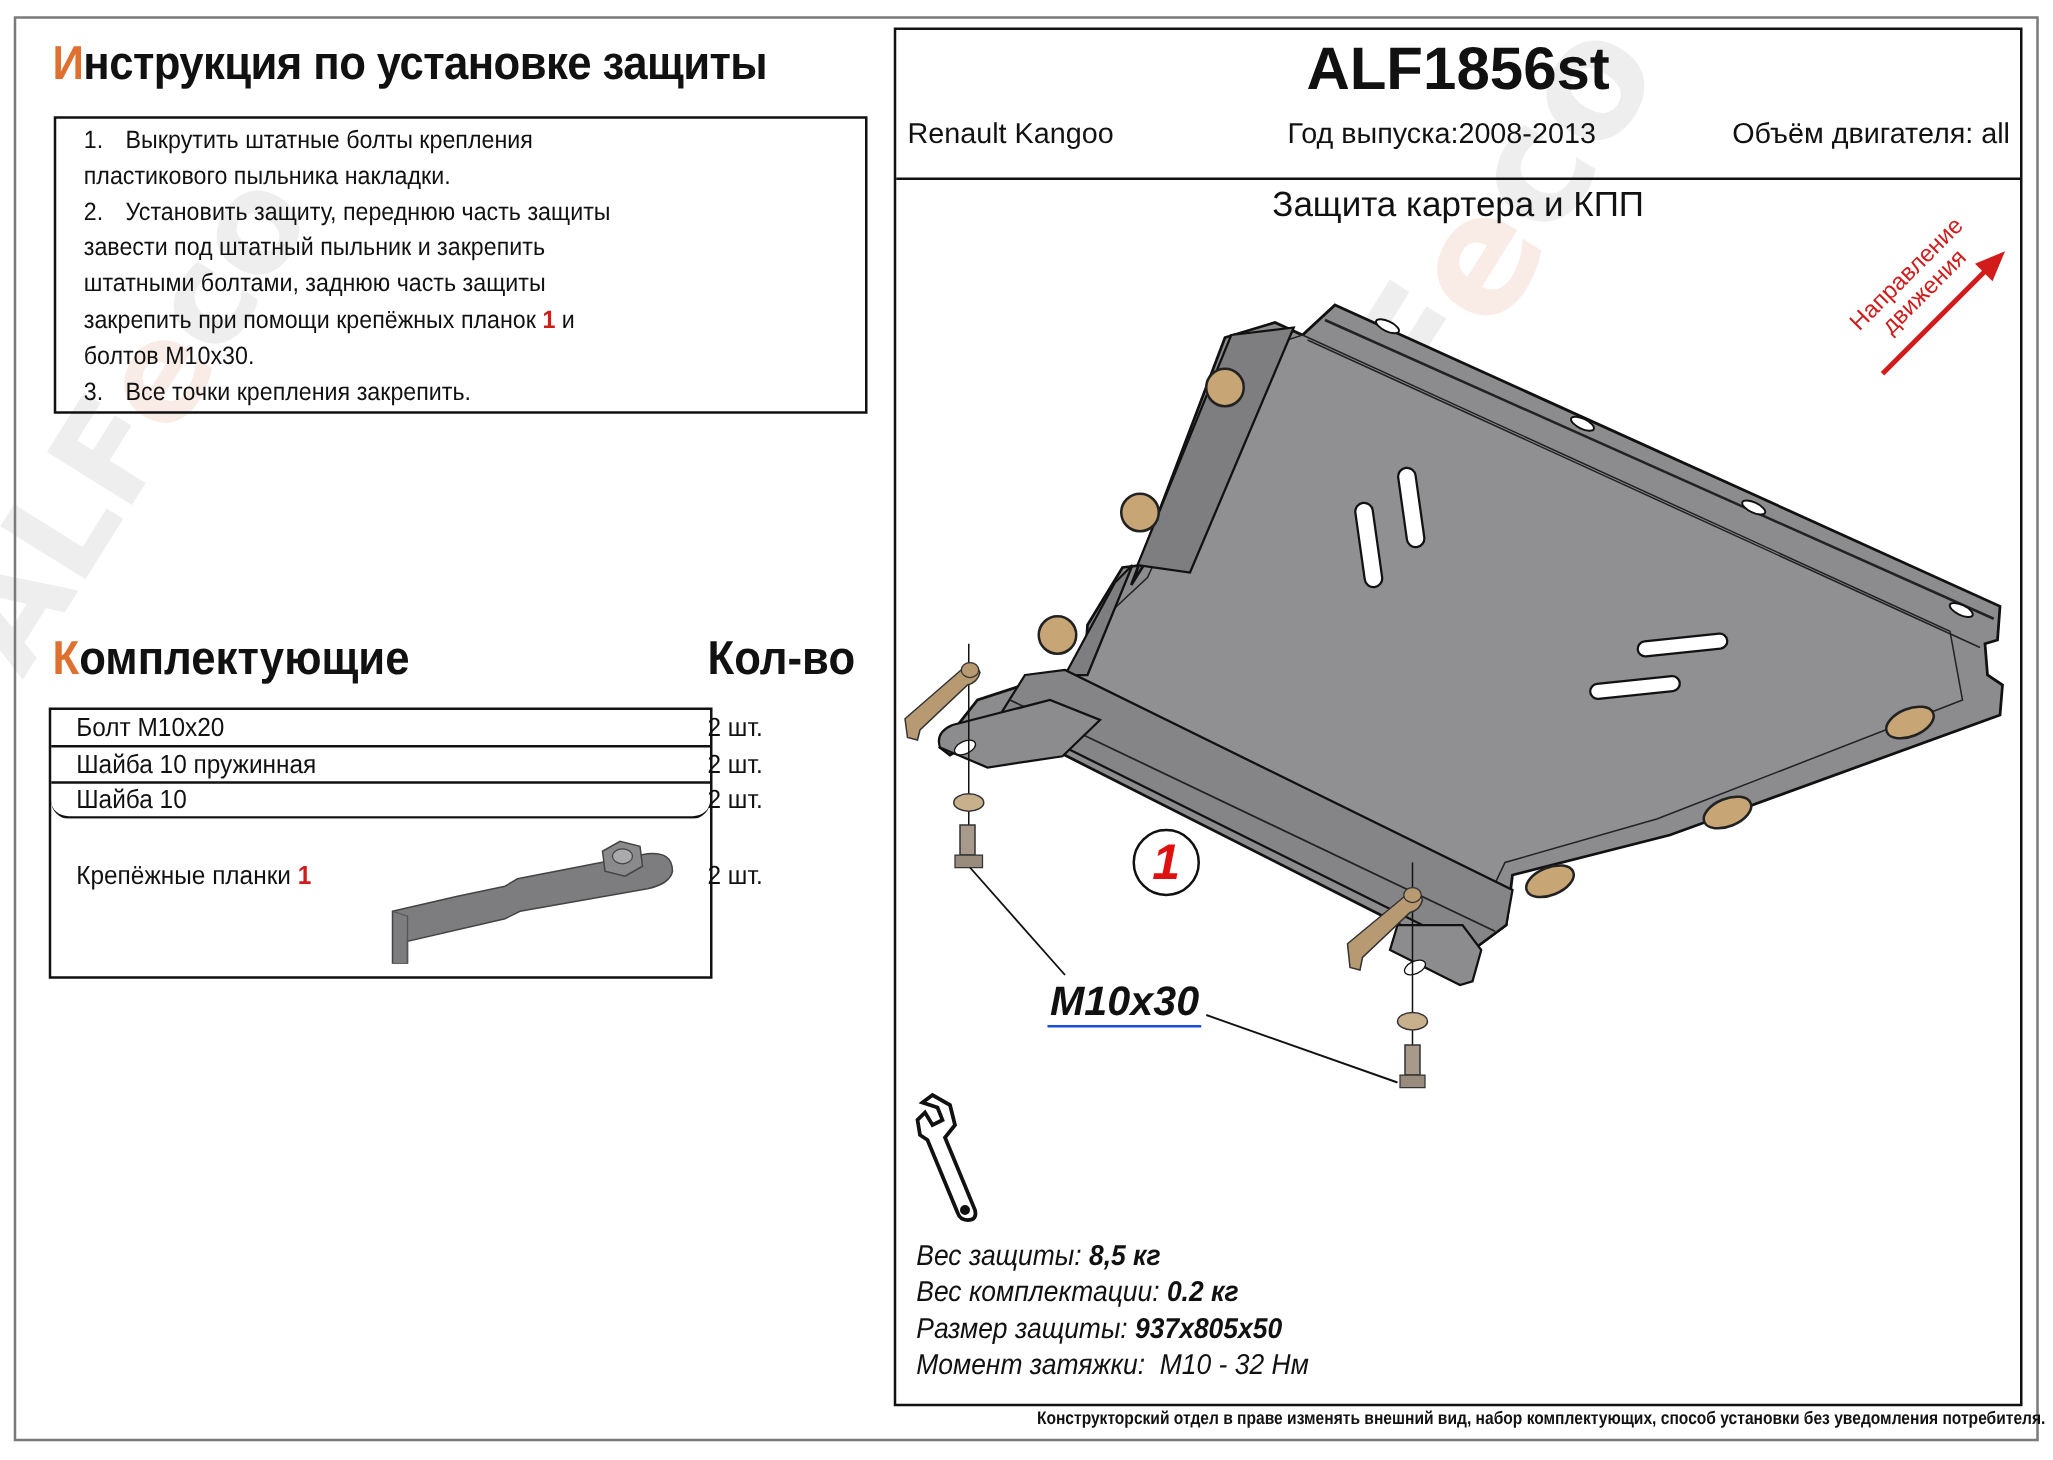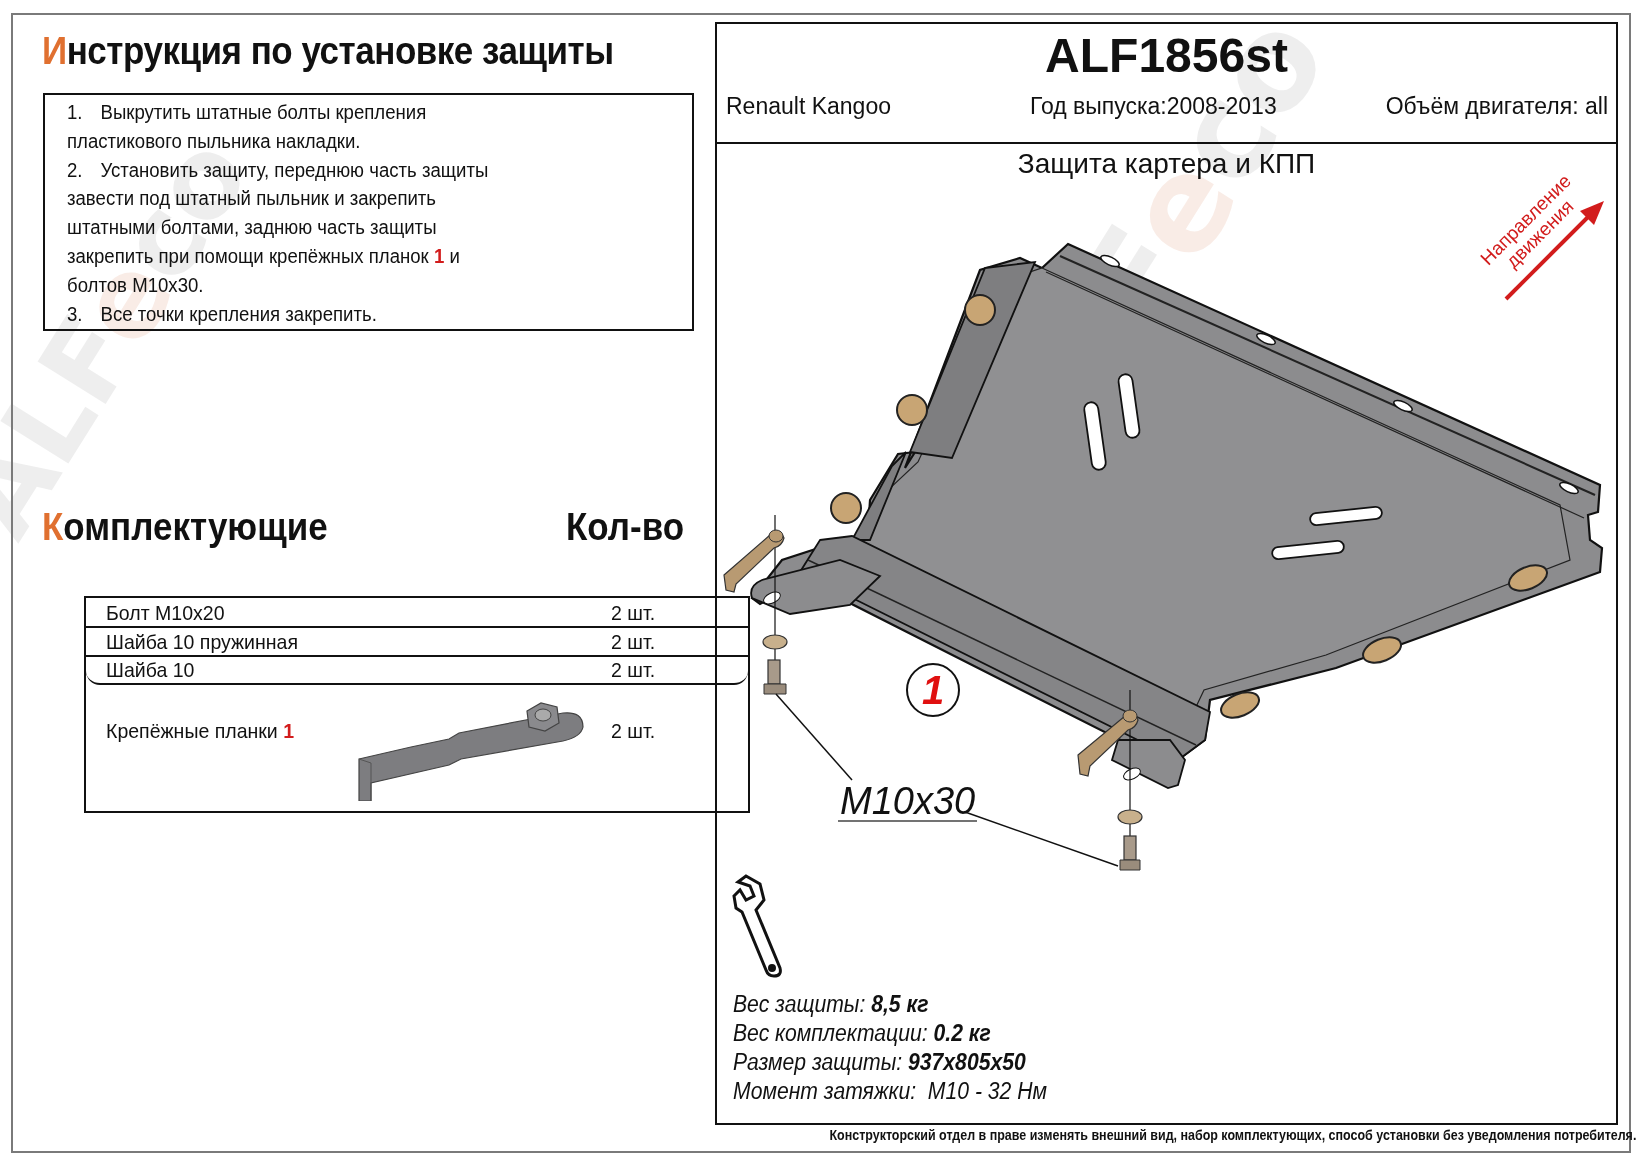--- a/index.html
+++ b/index.html
@@ -39,22 +39,22 @@
   .parts-title {
     position: absolute; left: 42px; top: 506px; font-size: 38px; font-weight: bold;
     transform: scaleX(0.92); transform-origin: left top; z-index: 2;
   }
   .qty-title {
     position: absolute; left: 566px; top: 506px; font-size: 38px; font-weight: bold;
     transform: scaleX(0.92); transform-origin: left top; z-index: 2;
   }
 
   .parts-table {
-    position: absolute; left: 39px; top: 596px; width: 666px; height: 217px;
-    border: 2px solid #111; z-index: 2; margin-left: 45px;
+    position: absolute; left: 39px; top: 566px; width: 531px; height: 217px;
+    border: 2px solid #111; z-index: 2;
   }
   .parts-row { position: absolute; left: 0; width: 100%; border-bottom: 2px solid #111; }
   .parts-row:last-child { border-bottom: none; }
   .p-name { position: absolute; left: 20px; font-size: 21px; white-space: nowrap;
     transform: scaleX(0.93); transform-origin: left center; }
   .p-qty { position: absolute; left: 525px; font-size: 21px; white-space: nowrap;
     transform: scaleX(0.93); transform-origin: left center; }
 
   .lube-note {
     position: absolute; left: 20px; top: 1050px; width: 672px; text-align: center;
@@ -91,22 +91,22 @@
   .spec-line b { font-weight: bold; }
 
   .disclaimer {
     position: absolute; left: 700px; top: 1127px; width: 925px; text-align: right;
     font-size: 14.5px; font-weight: bold; white-space: nowrap;
     transform: scaleX(0.86); transform-origin: right center; z-index: 3;
   }
 
   .drawing { position: absolute; left: 0; top: 0; z-index: 2; }
   .m10 {
-    position: absolute; left: 838px; top: 782px; font-size: 38px; font-weight: normal; font-style: italic;
-    border-bottom: 2px solid #737373; padding: 0 2px; line-height: 38px; z-index: 3;
+    position: absolute; left: 838px; top: 782px; font-size: 33px; font-weight: bold; font-style: italic;
+    border-bottom: 2px solid #1d4ed8; padding: 0 2px; line-height: 38px; z-index: 3;
   }
   .callout-1 {
     position: absolute; left: 906px; top: 663px; width: 54px; height: 54px; border-radius: 50%;
     border: 2px solid #111; text-align: center; line-height: 50px; color: #e01010;
     font-size: 40px; font-weight: bold; font-style: italic; z-index: 3; background: rgba(255,255,255,0.6);
   }
 </style>
 </head>
 <body>
 

